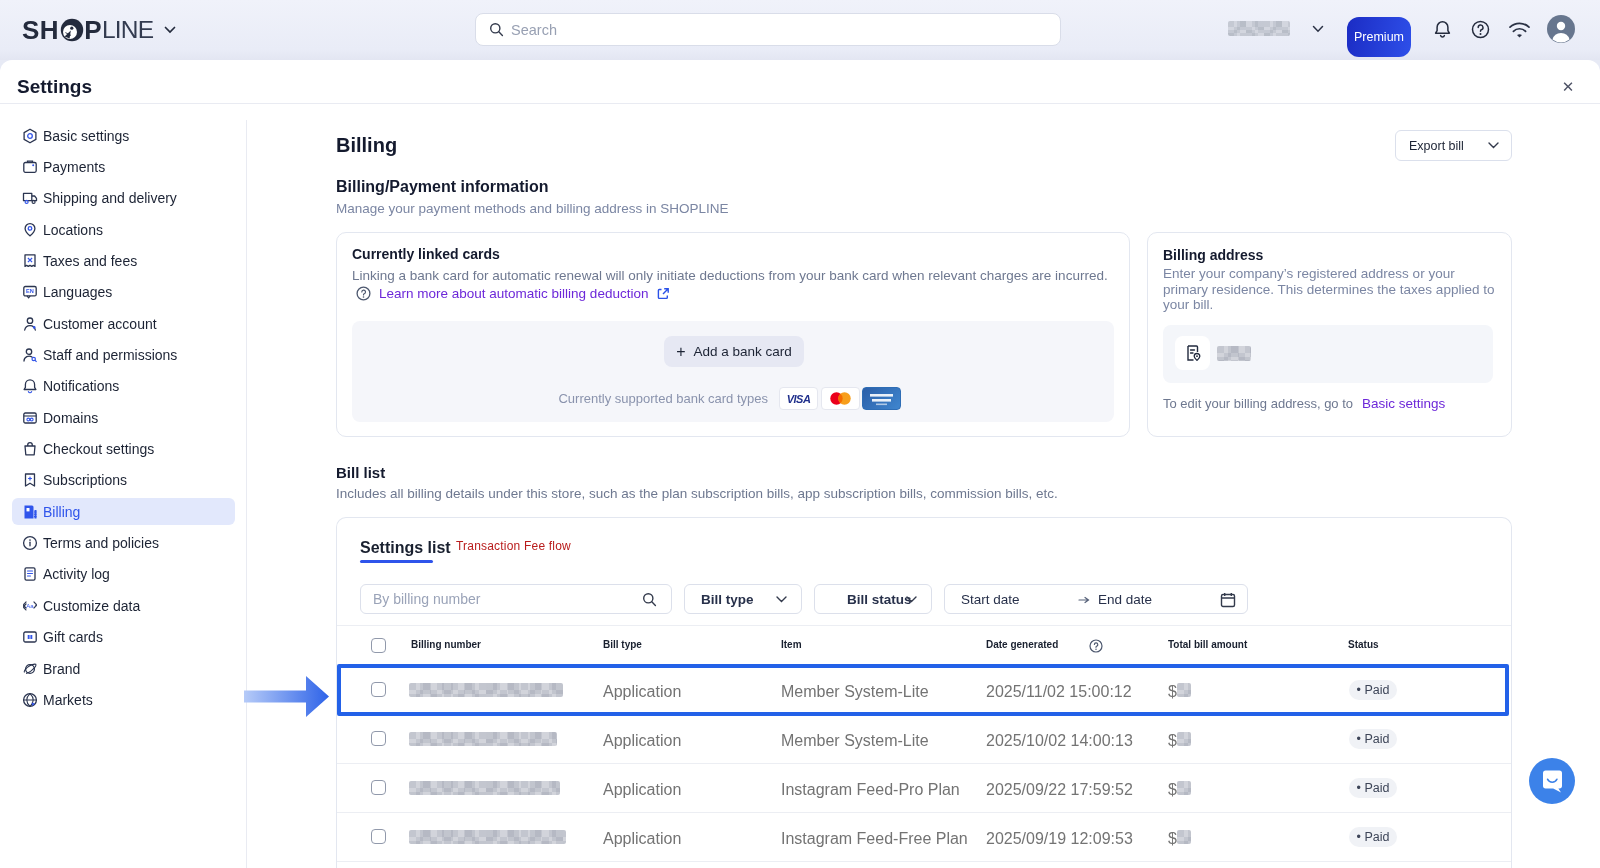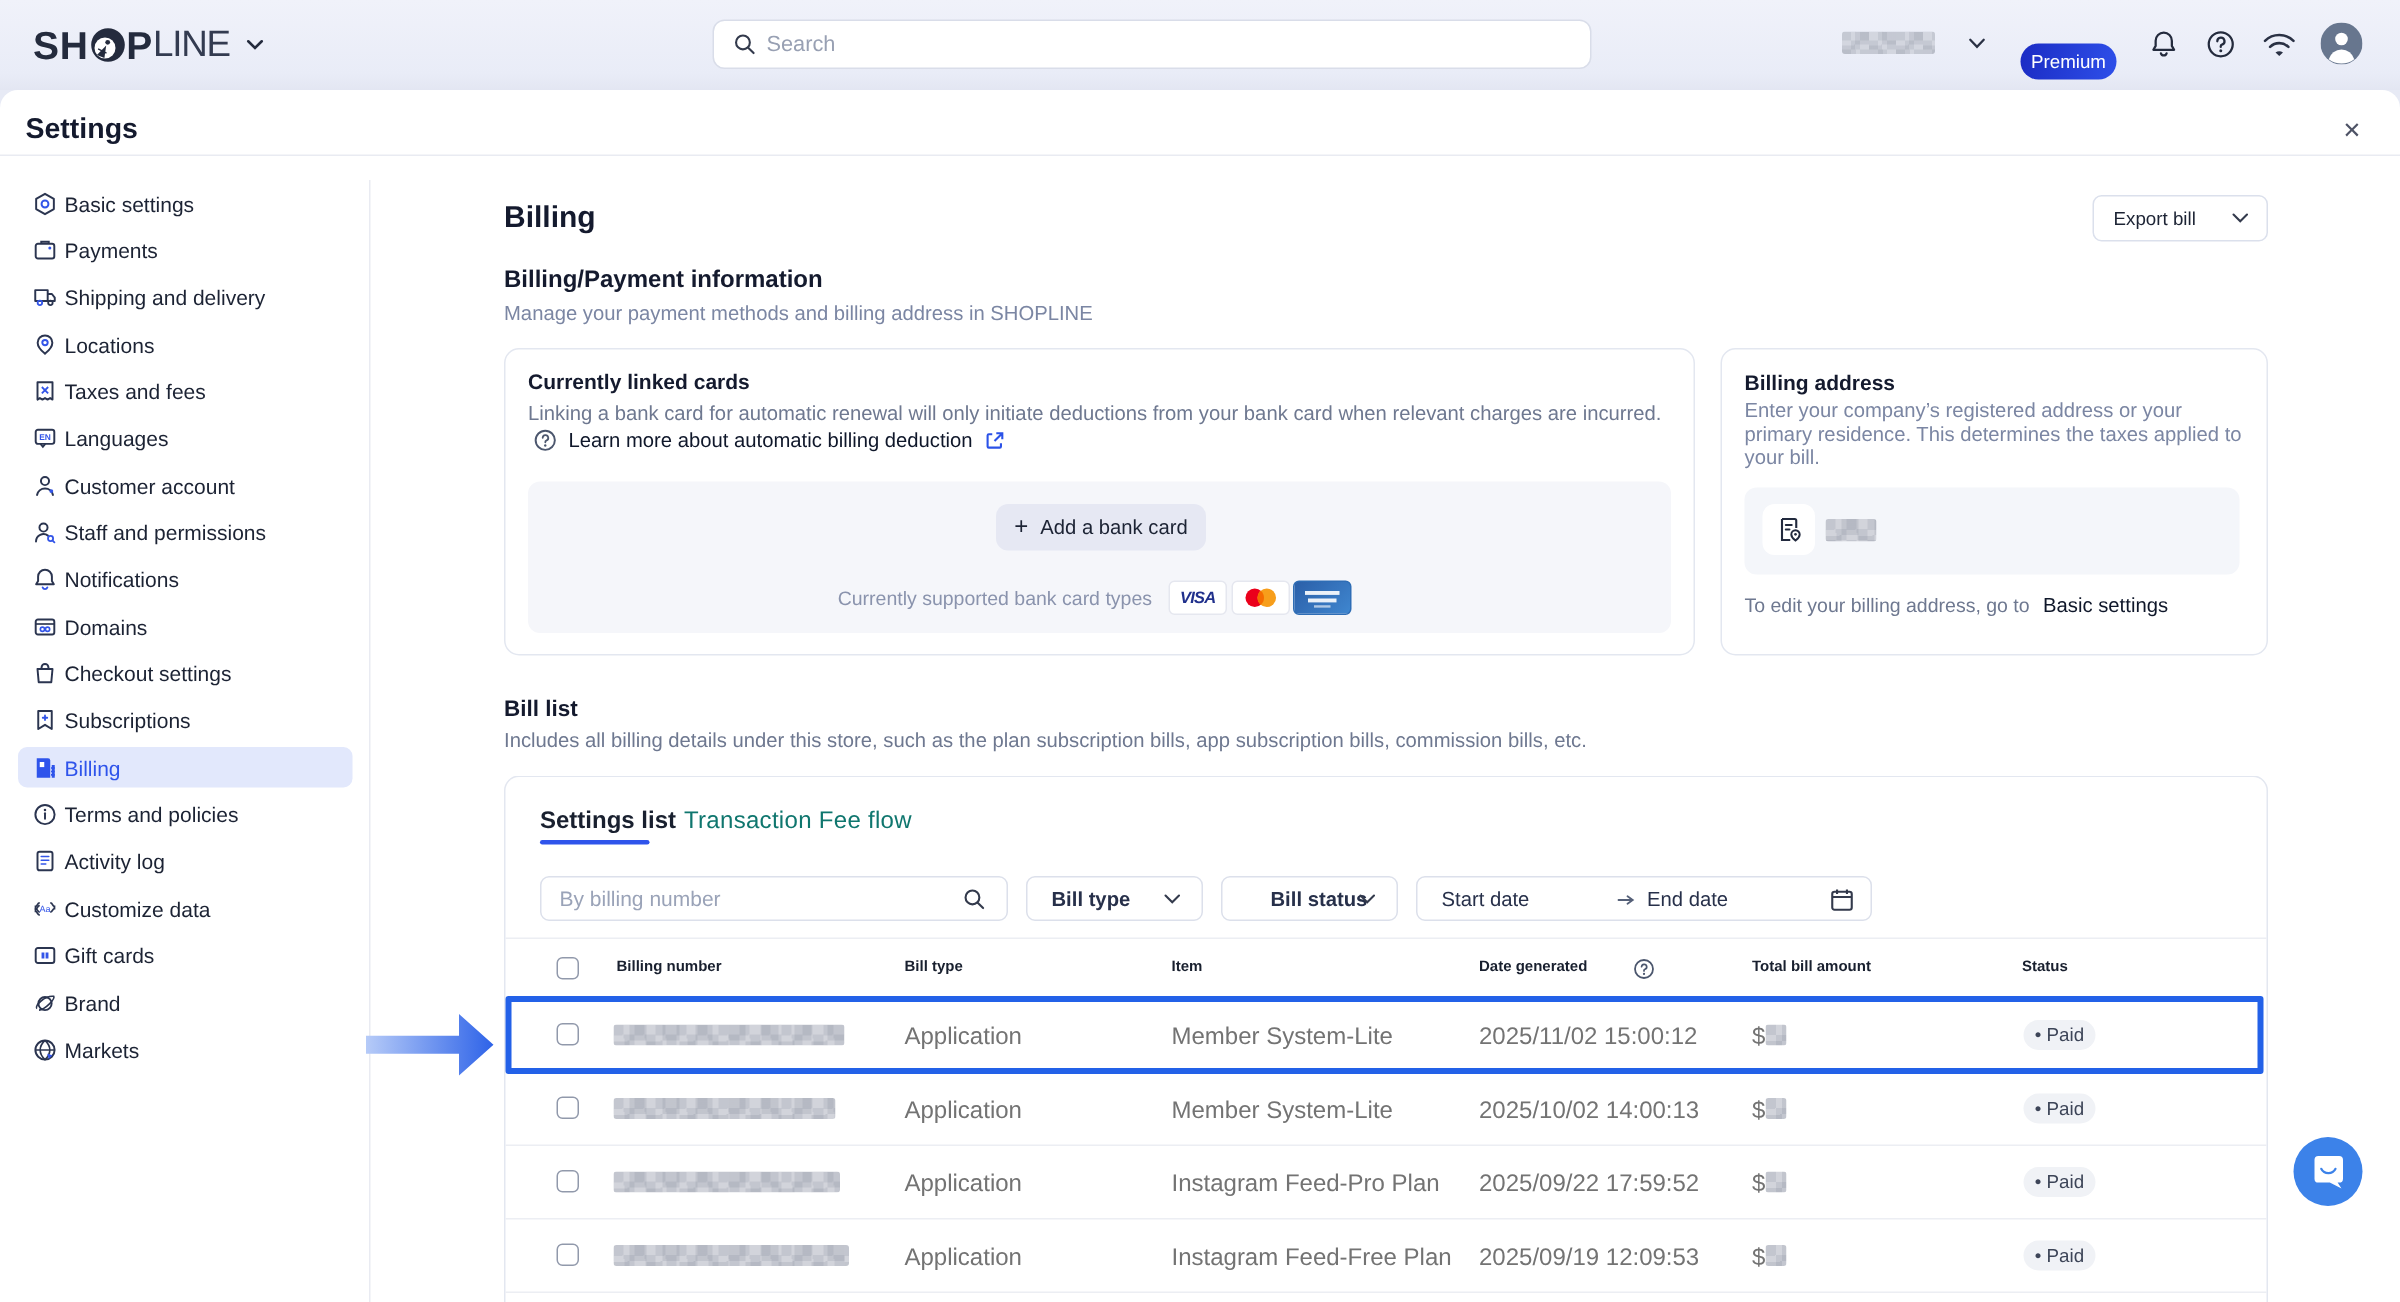--- a/index.html
+++ b/index.html
@@ -8,21 +8,21 @@
 .abs { position:absolute; }
 
 #topbar { left:0; top:0; width:1600px; height:60px; background:linear-gradient(180deg,#f0f2fa 0%,#e9ecf7 82%,#e3e6f2 100%); }
 #logo { left:22px; top:14px; height:32px; font-size:26px; color:#242b3d; letter-spacing:0.5px; display:flex; align-items:center; }
 #logo b { font-weight:bold; }
 #logo .lite { font-weight:normal; color:#333b50; font-size:24.5px; letter-spacing:-0.8px; }
 #searchbar { left:475px; top:13px; width:586px; height:33px; background:#fff; border:1px solid #d9dde9; border-radius:8px; display:flex; align-items:center; padding-left:13px; }
 #searchbar span { color:#98a0b3; font-size:14.5px; margin-left:7px; }
 .blurblock { background:repeating-conic-gradient(rgba(110,118,135,0.16) 0% 25%, rgba(255,255,255,0) 0% 50%) 0 0/22px 22px, repeating-conic-gradient(#d2d4db 0% 25%, #c3c6cf 0% 50%) 0 0/14px 14px; border-radius:2px; }
 .blurlight { background:repeating-conic-gradient(rgba(110,118,135,0.14) 0% 25%, rgba(255,255,255,0) 0% 50%) 0 0/18px 18px, repeating-conic-gradient(#d3d6df 0% 25%, #c5c9d3 0% 50%) 0 0/12px 12px; border-radius:2px; }
-#premium { left:1347px; top:17px; width:64px; height:24px; border-radius:12px; background:linear-gradient(100deg,#1b2cc4 0%,#2e4fe9 100%); color:#fff; font-size:12.5px; display:flex; align-items:center; justify-content:center;margin-top:12px; }
+#premium { left:1347px; top:17px; width:64px; height:40px; border-radius:12px; background:linear-gradient(100deg,#1b2cc4 0%,#2e4fe9 100%); color:#fff; font-size:12.5px; display:flex; align-items:center; justify-content:center; }
 
 #panel { left:0px; top:60px; width:1600px; height:808px; background:#fff; border-radius:12px 12px 0 0; }
 #phead { left:0px; top:60px; width:1600px; height:44px; border-bottom:1px solid #e9ebf2; }
 #phead .t { position:absolute; left:17px; top:27px; transform:translateY(-50%); font-size:19px; font-weight:bold; color:#141a2e; }
 #closex { left:1557px; top:76px; width:22px; height:22px; color:#4e5366; font-size:15px; display:flex; align-items:center; justify-content:center; }
 
 #sidebar { left:0px; top:120px; width:247px; height:748px; border-right:1px solid #e9ebf2; }
 .mi { position:relative; height:31.35px; display:flex; align-items:center; padding-left:22px; font-size:14px; color:#1c2334; }
 .mi svg { width:16px; height:16px; flex:0 0 16px; }
 .mi .lbl { margin-left:5px; }
@@ -33,24 +33,24 @@
 .h1 { font-size:20px; font-weight:bold; color:#141a2e; }
 .h2 { font-size:16px; font-weight:bold; color:#141a2e; }
 .h3 { font-size:14px; font-weight:bold; color:#141a2e; }
 .grey { font-size:13.5px; color:#7b86a3; }
 .grey2 { font-size:13.5px; color:#6e7890; }
 .card { position:absolute; background:#fff; border:1px solid #e3e7f0; border-radius:10px; }
 #exportbtn { left:1395px; top:130px; width:117px; height:31px; border:1px solid #dbe0ec; border-radius:6px; background:#fff; display:flex; align-items:center; justify-content:space-between; font-size:12.5px; color:#1c2334; padding:0 12px 0 13px; }
 .innerpanel { position:absolute; background:#f5f6fa; border-radius:8px; }
 #addbtn { left:664px; top:336px; width:140px; height:31px; background:#e6e8f3; border-radius:8px; font-size:13.5px; color:#1c2334; display:flex; align-items:center; justify-content:center; }
 .badge { position:absolute; width:39px; height:23px; background:#fff; border:1px solid #e5e7ef; border-radius:4px; top:387px; }
-.link { color:#0f172a;justify-content:center; }
+.link { color:#6d28d9;justify-content:center; }
 
 .tab1 { left:360px; top:539px; font-size:16px; font-weight:bold; color:#19202f; }
-.tab2 { left:456px; top:539px; font-size:16px; letter-spacing:0.2px; color:#0f766e; }
+.tab2 { left:456px; top:539px; font-size:12px; letter-spacing:0.2px; color:#b91c1c; }
 .tabline { left:360px; top:560px; width:73px; height:3px; background:#2f54eb; border-radius:2px; }
 .filter { position:absolute; top:584px; height:30px; border:1px solid #dce0eb; border-radius:6px; background:#fff; display:flex; align-items:center; font-size:13.5px; color:#27304a; }
 .sep { position:absolute; left:337px; width:1174px; height:1px; background:#eceef3; }
 .cb { position:absolute; width:15px; height:15px; border:1.5px solid #9199ab; border-radius:4px; background:#fff; }
 .th { position:absolute; font-size:10px; font-weight:bold; color:#19202f; }
 .td { position:absolute; font-size:16px; color:#737373; }
 .pill { position:absolute; width:48px; height:20px; background:#f0f2f6; border-radius:10px; font-size:12.5px; color:#3d4558; display:flex; align-items:center; justify-content:center; }
 #hlrow { left:337px; top:664px; width:1172px; height:52px; border:4px solid #2361e8; background:#fff; border-radius:2px; }
 #chatbtn { left:1529px; top:758px; width:46px; height:46px; border-radius:50%; background:#3c82e9; display:flex; align-items:center; justify-content:center; }
 </style>

